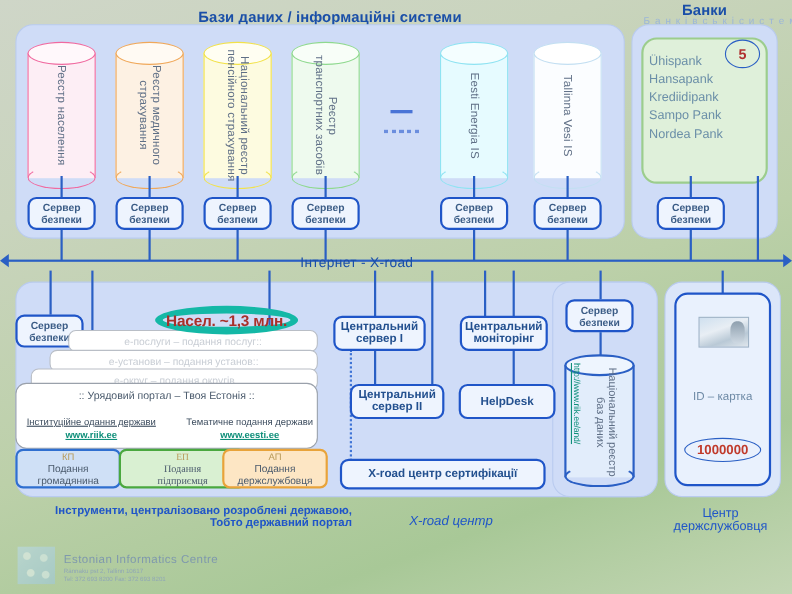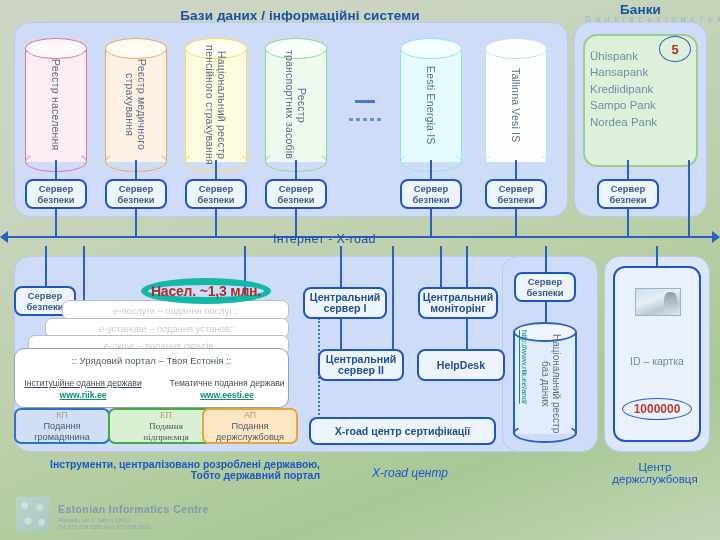--- a/index.html
+++ b/index.html
@@ -214,21 +214,21 @@
     opacity:.55;
     background:
       radial-gradient(circle at 25% 25%, #e8f4fb 0 3px, transparent 4px),
       radial-gradient(circle at 70% 30%, #dff0fa 0 3px, transparent 4px),
       radial-gradient(circle at 35% 70%, #e8f4fb 0 3px, transparent 4px),
       radial-gradient(circle at 75% 75%, #dff0fa 0 3px, transparent 4px),
       linear-gradient(135deg,#bcdcee,#9ec8e2);
   }
   .logo-text {
     position:absolute; left:58px; top:503px; font-size:10.5px;
-    color:#7f99ad; letter-spacing:.4px;font-weight:bold;
+    color:#7f99ad; letter-spacing:.4px;
   }
   .logo-addr {
     position:absolute; left:58px; top:517px; font-size:5.6px;
     color:#8fa6b6; line-height:7px; white-space:pre-line;
   }
 
   .dashmark { position:absolute; left:355px; top:100px; width:20px; height:3px; background:#4a74d6; }
   .dotsmark {
     position:absolute; left:349px; top:118px; width:34px; height:3px;
     background:repeating-linear-gradient(90deg,#6b8ede 0 4px, transparent 4px 7px);

